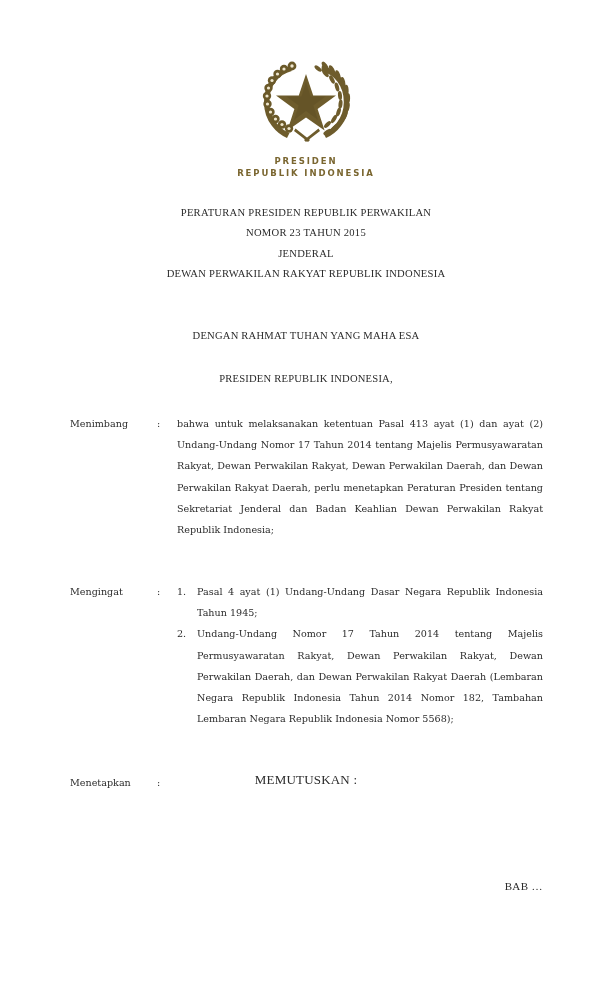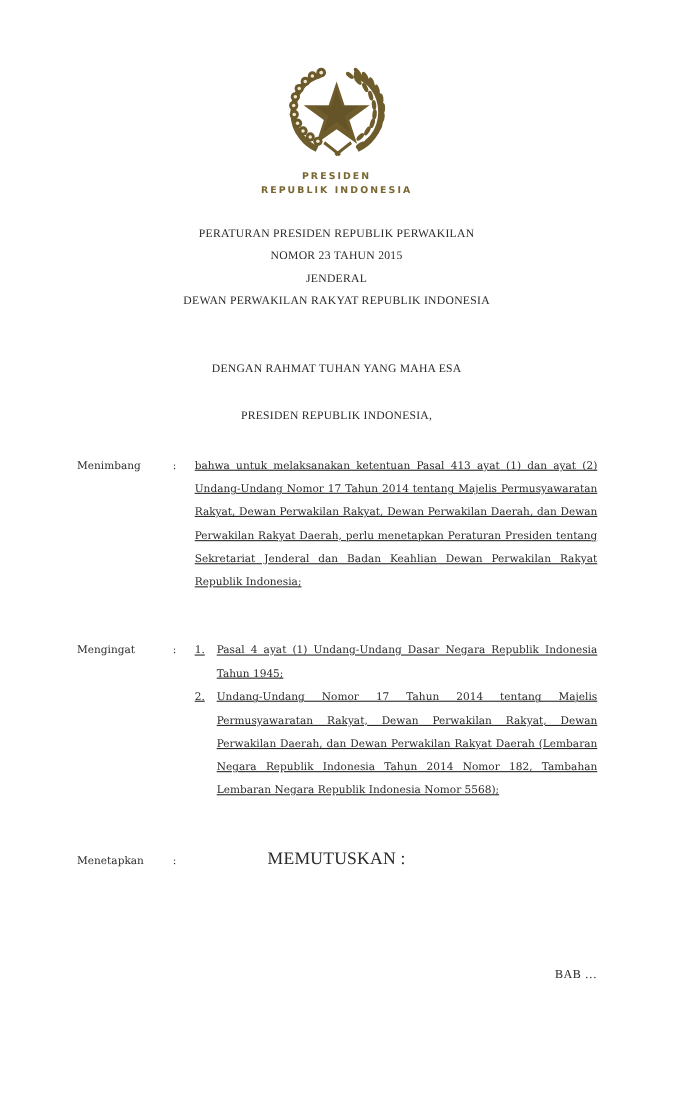--- a/index.html
+++ b/index.html
@@ -97,21 +97,20 @@
   }
   .clause-colon {
     width: 20px;
     flex: 0 0 20px;
   }
   .clause-body {
     flex: 1 1 auto;
     text-align: justify;
     text-align-last: left;
     hyphens: none;
-    text-decoration: underline;
   }
   .clause-body p {
     margin: 0;
   }
 
   
   .numlist {
     margin: 0;
     padding: 0;
     list-style: none;
@@ -133,21 +132,21 @@
   #clause-menimbang { top: 413px; }
   #clause-mengingat { top: 581px; }
 
   
   .memutuskan {
     position: absolute;
     left: 0;
     top: 772px;
     width: 612px;
     text-align: center;
-    font-size: 16px;
+    font-size: 13px;
     letter-spacing: 0.2px;
     color: #2b2b2b;
   }
   #clause-menetapkan { top: 772px; }
   #clause-menetapkan .clause-body { letter-spacing: 0.15px; }
 
   
   .page-continuation {
     position: absolute;
     top: 880px;

